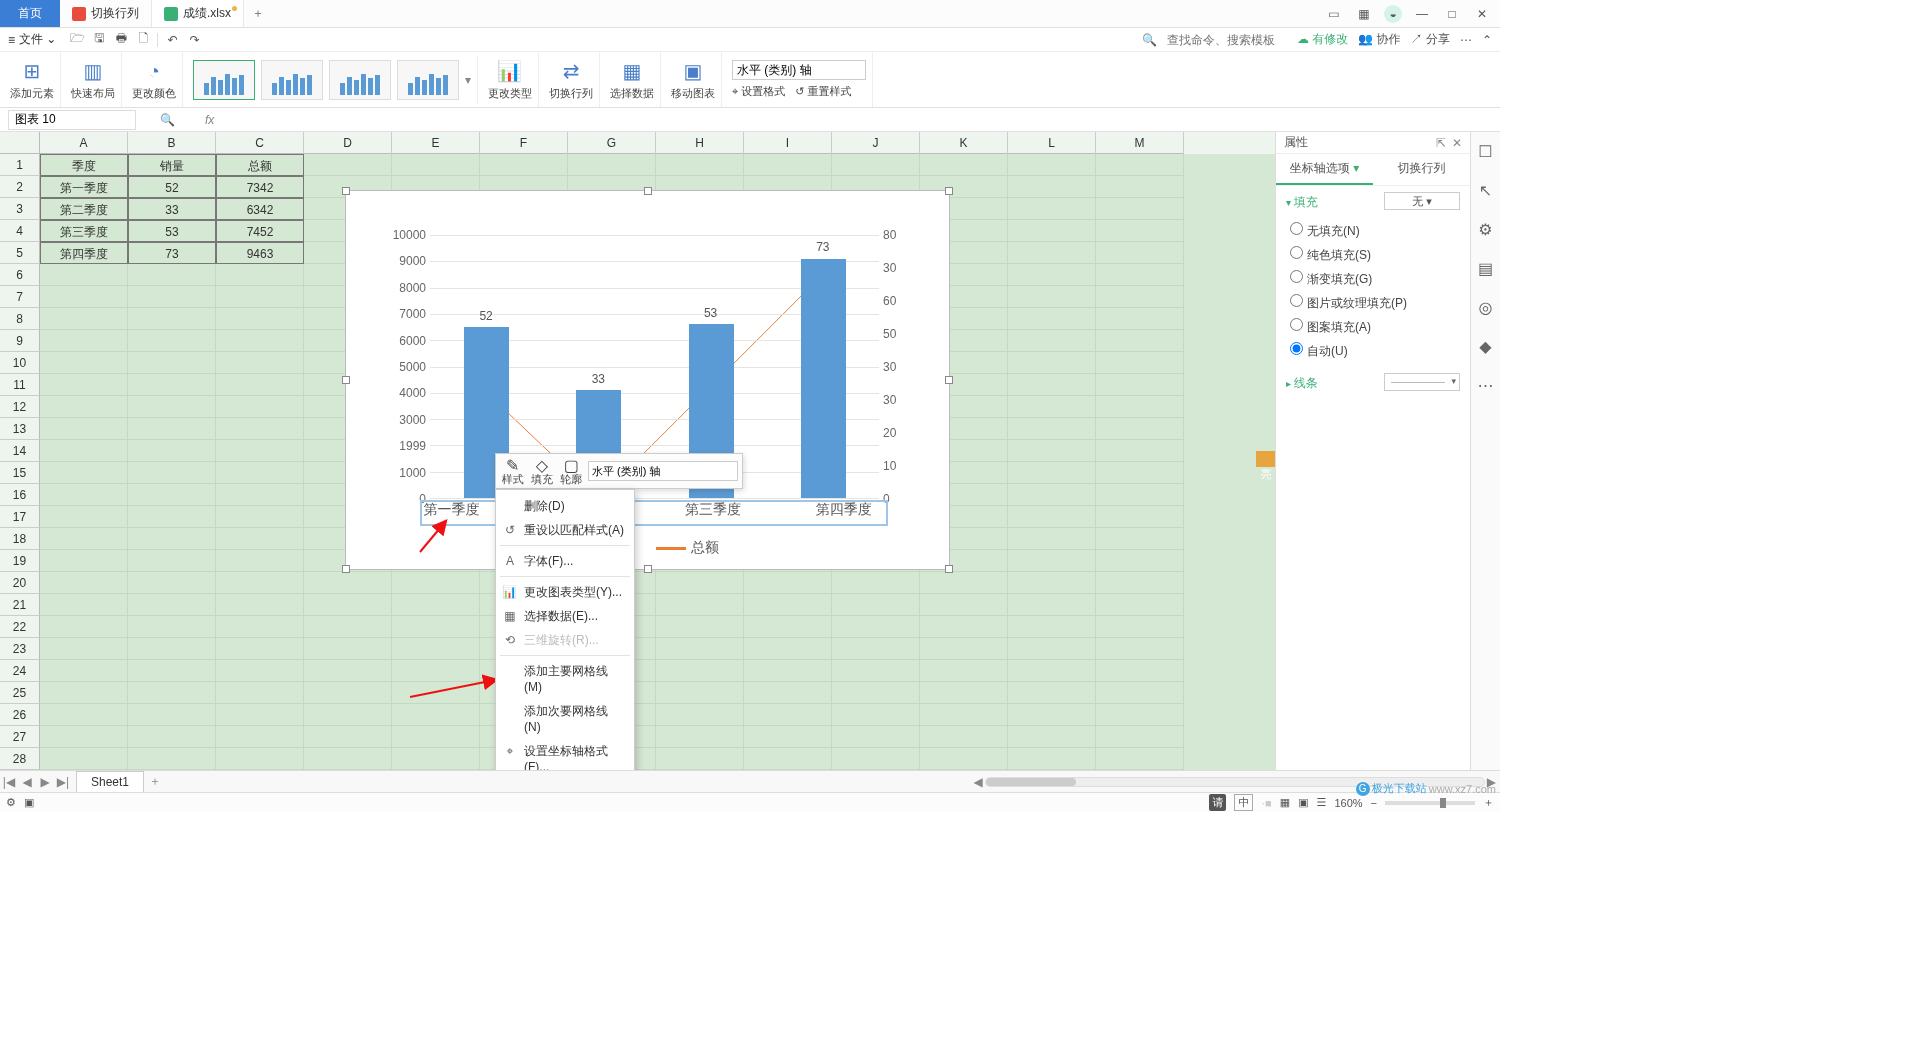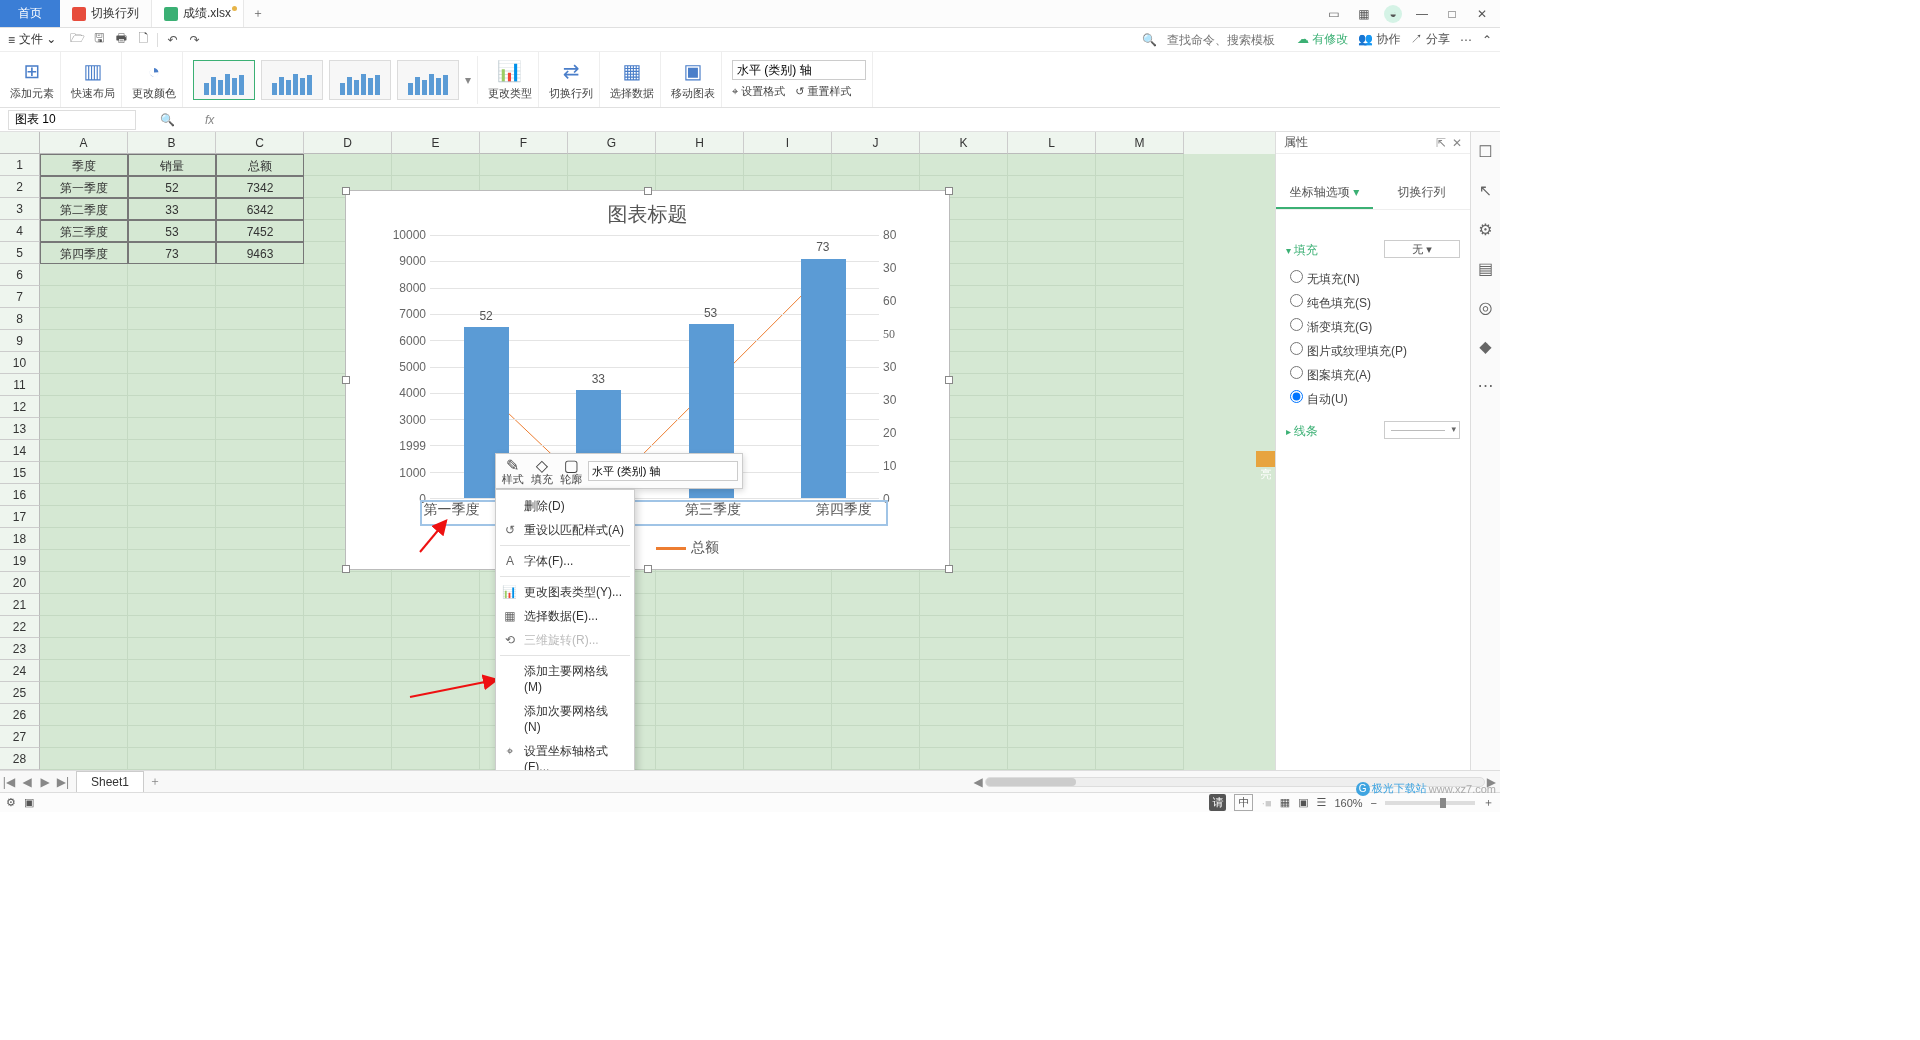--- a/index.html
+++ b/index.html
@@ -81,21 +81,21 @@
   
   .context-menu { position: absolute; left: 495px; top: 357px; width: 140px; background: #fff; border: 1px solid #ccc; box-shadow: 2px 3px 8px rgba(0,0,0,.2); z-index: 6; padding: 4px 0; font-size: 12px; }
   .context-menu .cm-item { padding: 4px 10px 4px 28px; position: relative; color: #333; line-height: 16px; }
   .context-menu .cm-item.disabled { color: #bbb; }
   .context-menu .cm-sep { height: 1px; background: #e2e2e2; margin: 3px 4px; }
   .context-menu .cm-icon { position: absolute; left: 6px; width: 16px; text-align: center; color: #666; }
   
   .arrow { position: absolute; z-index: 4; }
   .arrow svg { overflow: visible; }
   
-  .prop-panel { width: 195px; border-left: 1px solid #ddd; background: #fff; display: flex; flex-direction: column; font-size: 12px; gap: 24px; }
+  .prop-panel { width: 195px; border-left: 1px solid #ddd; background: #fff; display: flex; flex-direction: column; font-size: 12px; }
   .prop-head { height: 22px; display: flex; align-items: center; padding: 0 8px; border-bottom: 1px solid #eee; color: #555; }
   .prop-head .pin { margin-left: auto; display: flex; gap: 6px; color: #888; }
   .prop-tabs { display: flex; border-bottom: 1px solid #eee; }
   .prop-tabs span { flex:1; text-align: center; padding: 6px 0; color: #555; }
   .prop-tabs span.active { color: #3bb074; border-bottom: 2px solid #3bb074; }
   .prop-subtabs { display: flex; border-bottom: 1px solid #eee; }
   .prop-subtabs div { flex:1; text-align: center; padding: 6px 0; font-size: 11px; color: #666; border-right: 1px solid #eee; }
   .prop-subtabs div.active { color: #3bb074; border-bottom: 2px solid #3bb074; }
   .prop-body { padding: 8px 10px; }
   .prop-sec { color: #3bb074; font-size: 12px; margin-bottom: 6px; }
@@ -718,42 +718,41 @@
           <div class="cell" style="width: 88px;"></div>
           <div class="cell" style="width: 88px;"></div>
           <div class="cell" style="width: 88px;"></div>
           <div class="cell" style="width: 88px;"></div>
           <div class="cell" style="width: 88px;"></div>
           <div class="cell" style="width: 88px;"></div>
         </div>
       </div>
 
     <div class="chart-wrap">
-      <div class="chart-title">图表标题</div>
       <div class="chart-plot">
         <div class="y-axis-left" id="yLeft">
             <div class="y-tick-l" style="top: 100%;">0</div>
             <div class="y-tick-l" style="top: 90%;">1000</div>
             <div class="y-tick-l" style="top: 80%;">1999</div>
             <div class="y-tick-l" style="top: 70%;">3000</div>
             <div class="y-tick-l" style="top: 60%;">4000</div>
             <div class="y-tick-l" style="top: 50%;">5000</div>
             <div class="y-tick-l" style="top: 40%;">6000</div>
             <div class="y-tick-l" style="top: 30%;">7000</div>
             <div class="y-tick-l" style="top: 20%;">8000</div>
             <div class="y-tick-l" style="top: 10%;">9000</div>
             <div class="y-tick-l" style="top: 0%;">10000</div>
           </div>
         <div class="y-axis-right" id="yRight">
             <div class="y-tick-r" style="top: 100%;">0</div>
             <div class="y-tick-r" style="top: 87.5%;">10</div>
             <div class="y-tick-r" style="top: 75%;">20</div>
             <div class="y-tick-r" style="top: 62.5%;">30</div>
             <div class="y-tick-r" style="top: 50%;">30</div>
-            <div class="y-tick-r" style="top: 37.5%; font-family: Liberation Serif, serif;">50</div>
+            <div class="y-tick-r" style="top: 37.5%;">50</div>
             <div class="y-tick-r" style="top: 25%;">60</div>
             <div class="y-tick-r" style="top: 12.5%;">30</div>
             <div class="y-tick-r" style="top: 0%;">80</div>
           </div>
         <div class="plot-area" id="plotArea">
           <svg class="line-series" id="lineSvg" viewBox="0 0 100 100" preserveAspectRatio="none">
               <polyline points="12.5,35 37.5,58.75 62.5,33.75 87.5,8.75" fill="none" stroke="#ed7d31" stroke-width="1" vector-effect="non-scaling-stroke"></polyline>
             </svg>
         <div class="gridline" style="top: 100%;"></div>
             <div class="gridline" style="top: 90%;"></div>

